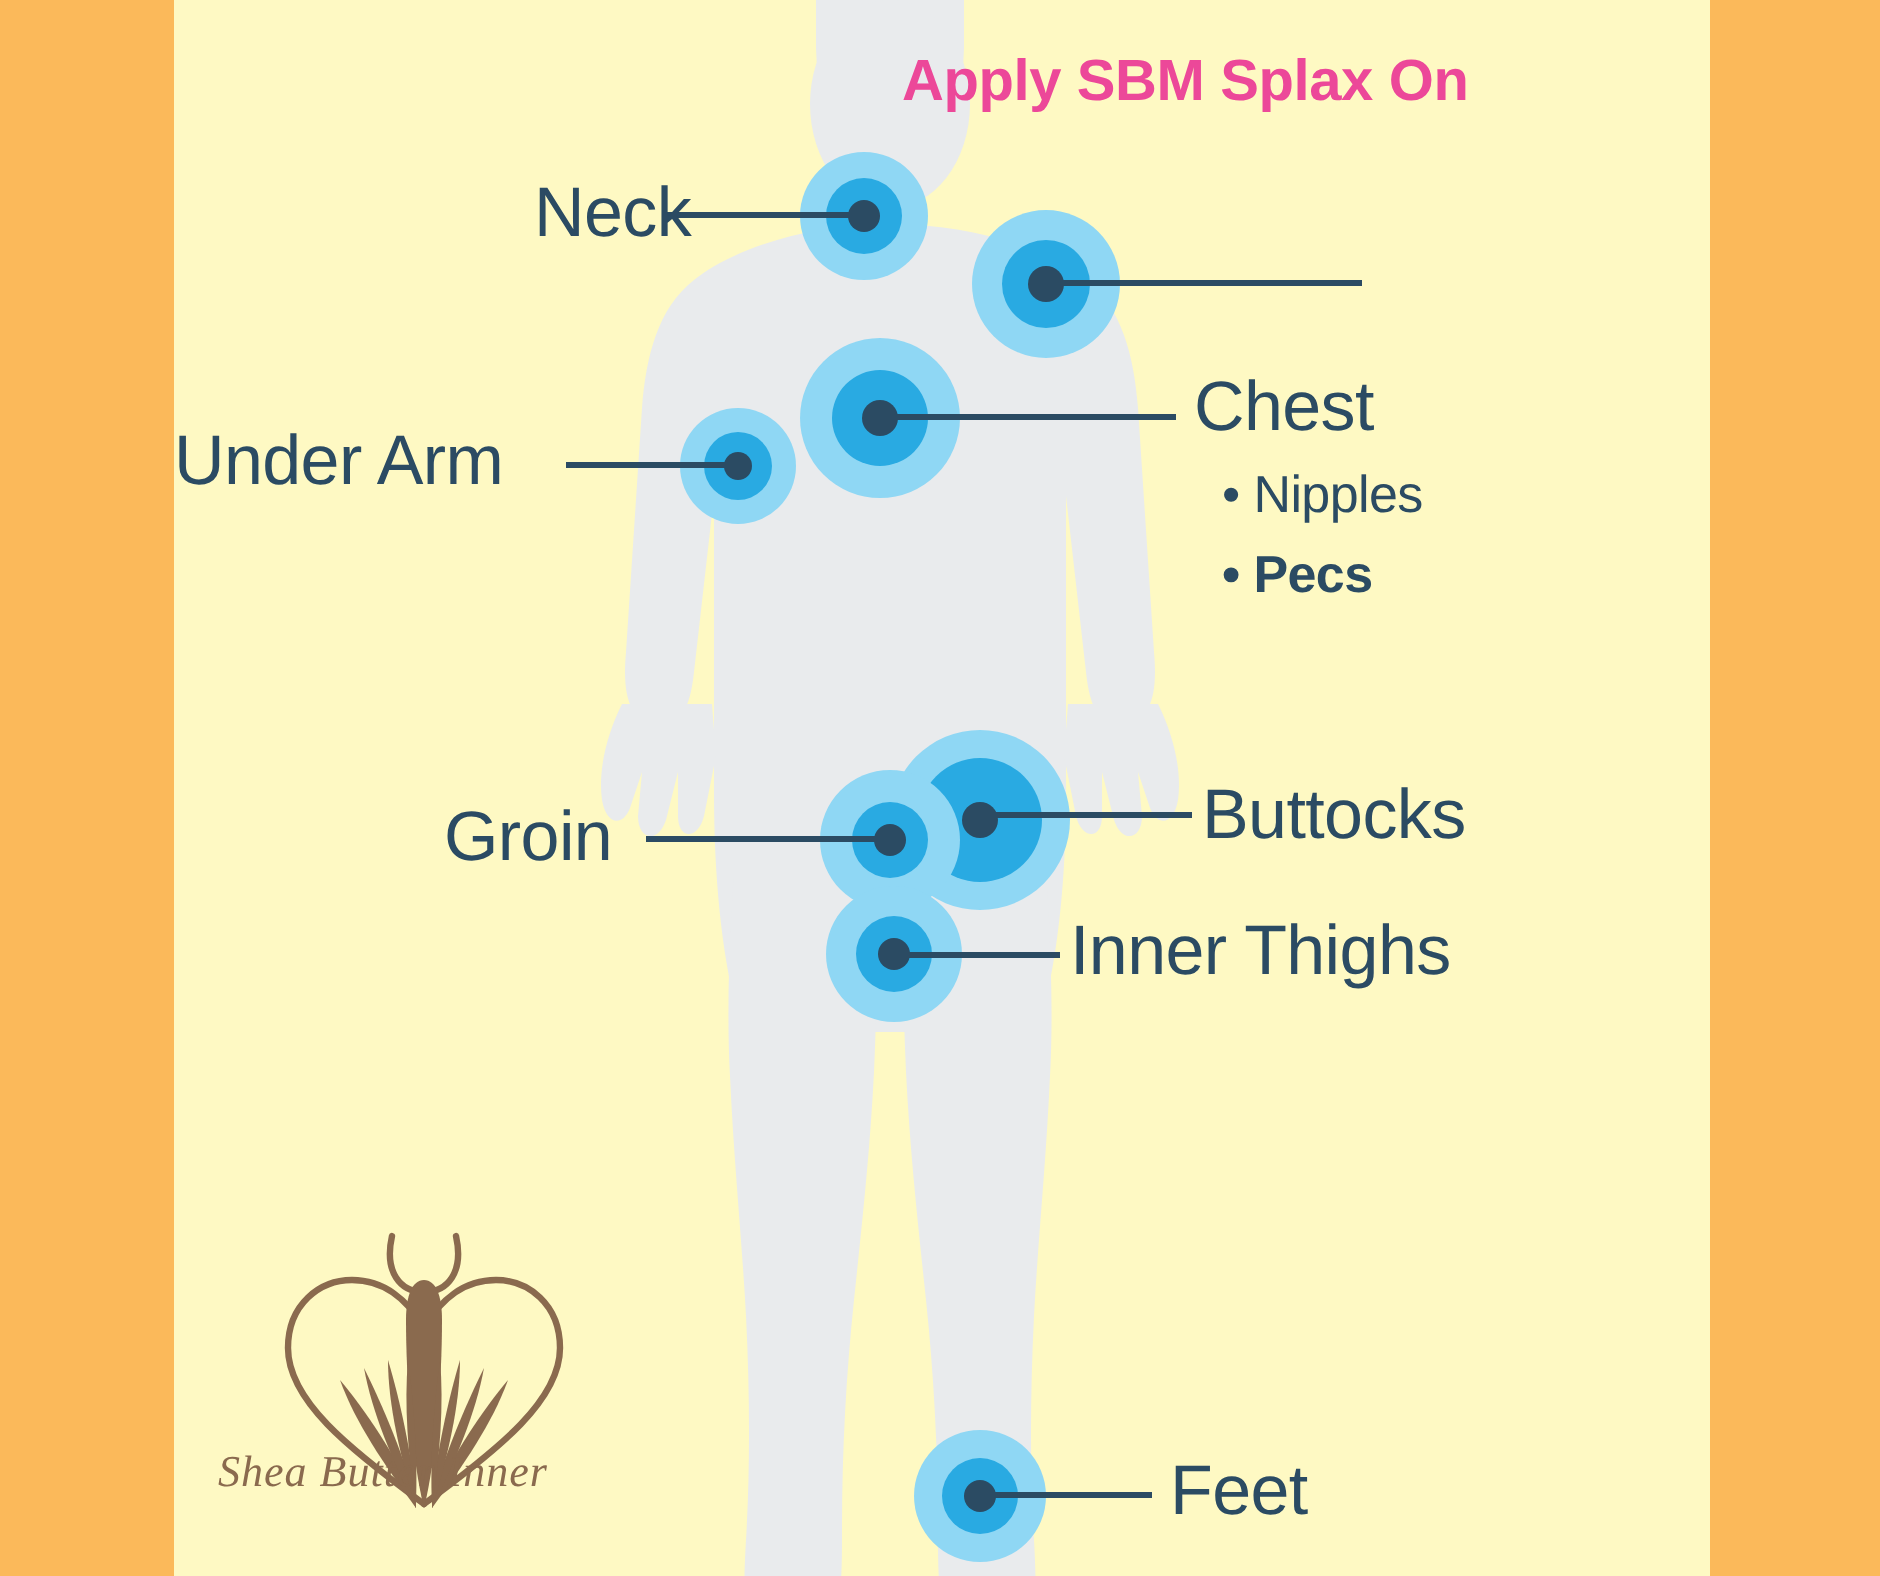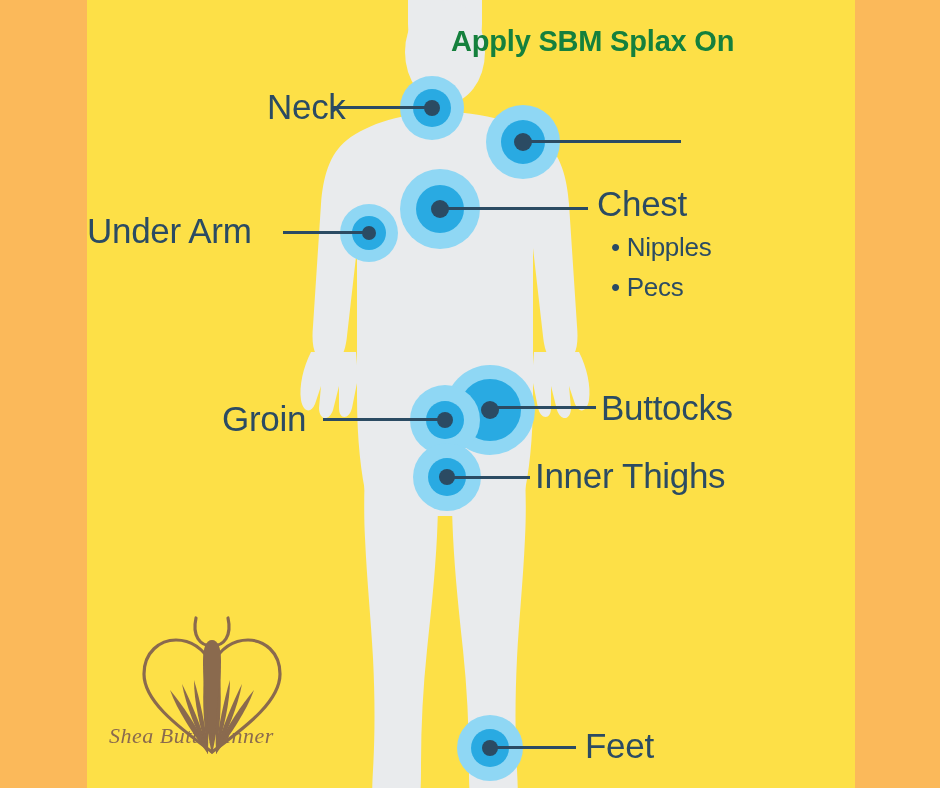--- a/index.html
+++ b/index.html
@@ -24,38 +24,38 @@
   #band-left  { left: 0;   width: 87px; }
   #band-right { left: 855px; width: 85px; }
 
   #stage {
     position: absolute;
     left: 87px;
     top: 0;
     width: 768px;
     height: 788px;
     overflow: hidden;
-    background: #fde047;
+    background: #fef9c3;
   }
 
   #body-svg {
     position: absolute;
     left: 0;
     top: 0;
     width: 768px;
     height: 788px;
   }
 
   #title {
     position: absolute;
     left: 451px;
     top: 25px;
     font-size: 29px;
     font-weight: bold;
-    color: #15803d;
+    color: #ec4899;
     letter-spacing: -0.2px;
     white-space: nowrap;
   }
 
   .marker {
     position: absolute;
     border-radius: 50%;
     background: #8fd7f4;
   }
   .marker .mid {
@@ -215,21 +215,21 @@
     <div class="leader" style="left:350px;top:207px;width:151px;"></div>
     <div class="leader" style="left:196px;top:231px;width:85px;"></div>
     <div class="leader" style="left:236px;top:418px;width:120px;"></div>
     <div class="leader" style="left:410px;top:406px;width:99px;"></div>
     <div class="leader" style="left:356px;top:476px;width:87px;"></div>
     <div class="leader" style="left:398px;top:746px;width:91px;"></div>
 
     <div class="label" style="left:180px;top:87px;">Neck</div>
     <div class="label" style="left:510px;top:184px;">Chest</div>
     <div class="label small" style="left:524px;top:232px;text-align:right;">• Nipples</div>
-    <div class="label small" style="left:524px;top:272px;">• Pecs</div>
+    <div class="label small" style="left:524px;top:272px;font-weight:bold;">• Pecs</div>
     <div class="label" style="left:0px;top:211px;">Under Arm</div>
     <div class="label" style="left:135px;top:399px;text-align:center;">Groin</div>
     <div class="label" style="left:514px;top:388px;">Buttocks</div>
     <div class="label" style="left:448px;top:456px;">Inner Thighs</div>
     <div class="label" style="left:498px;top:726px;">Feet</div>
 
     <svg id="logo" viewBox="0 0 200 160">
       <g fill="none" stroke="#8a6a4e" stroke-width="3.2">
 
         <path d="M100 140

